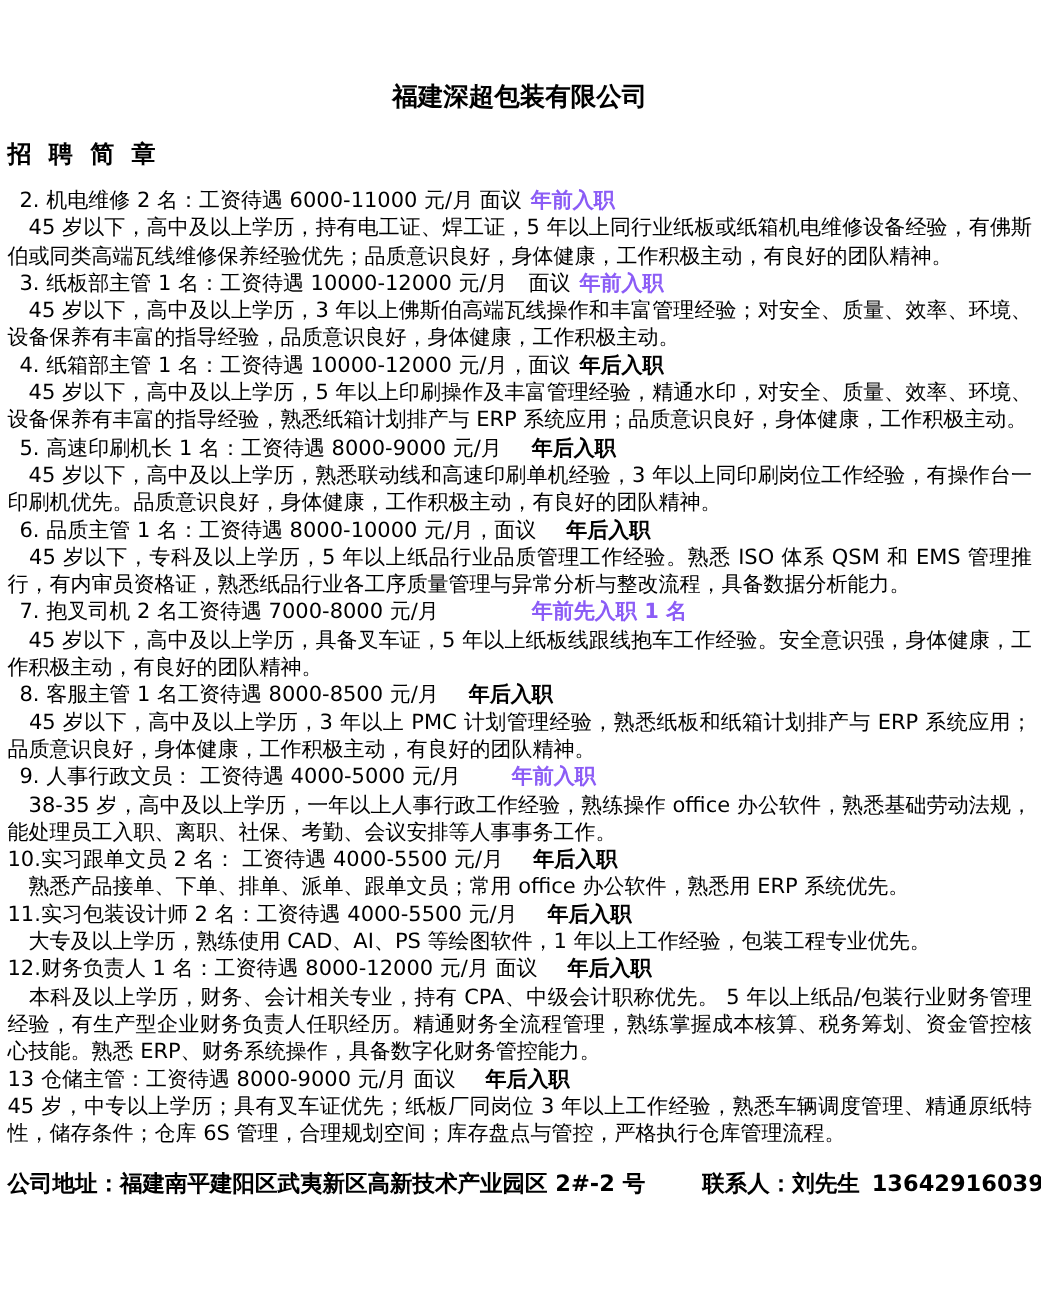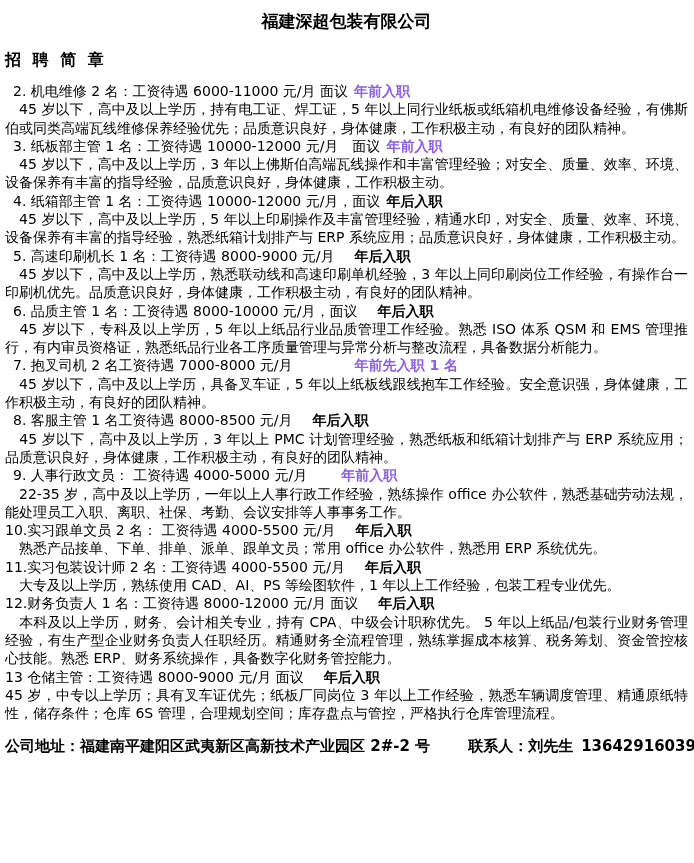--- a/index.html
+++ b/index.html
@@ -1,25 +1,26 @@
 <!DOCTYPE html>
 <html><head>
 <meta charset="utf-8">
 <style>
   html, body { margin: 0; padding: 0; background: #ffffff; }
   .page {
     position: relative;
     width: 694px;
     height: 788px;
     box-sizing: border-box;
-    padding: 8px 6px 0 5px;
+    padding: 20px 6px 0 5px;
     background: #ffffff;
     color: #000000;
     font-family: "DejaVu Sans", "Liberation Sans", sans-serif;
     overflow: hidden;
+    margin-top: 31px;
   }
   .company {
     margin: 2px 0 0 0;
     text-align: center;
     font-size: 17px;
     font-weight: 700;
   }
   .doc-title {
     margin: 17px 0 11px 0;
     font-size: 16px;
@@ -86,21 +87,21 @@
         <p class="job-desc">　45 岁以下，高中及以上学历，具备叉车证，5 年以上纸板线跟线抱车工作经验。安全意识强，身体健康，工作积极主动，有良好的团队精神。</p>
       </div>
 
       <div class="job">
         <p class="job-header indent-num"><span>8. </span><span>客服主管 1 名工资待遇 8000-8500 元/月　</span><span class="join">年后入职</span></p>
         <p class="job-desc">　45 岁以下，高中及以上学历，3 年以上 PMC 计划管理经验，熟悉纸板和纸箱计划排产与 ERP 系统应用；品质意识良好，身体健康，工作积极主动，有良好的团队精神。</p>
       </div>
 
       <div class="job">
         <p class="job-header indent-num"><span>9. </span><span>人事行政文员： 工资待遇 4000-5000 元/月　　</span><span class="join red">年前入职</span></p>
-        <p class="job-desc">　22-35 岁，高中及以上学历，一年以上人事行政工作经验，熟练操作 office 办公软件，熟悉基础劳动法规，能处理员工入职、离职、社保、考勤、会议安排等人事事务工作。</p>
+        <p class="job-desc">　38-35 岁，高中及以上学历，一年以上人事行政工作经验，熟练操作 office 办公软件，熟悉基础劳动法规，能处理员工入职、离职、社保、考勤、会议安排等人事事务工作。</p>
       </div>
 
       <div class="job">
         <p class="job-header"><span>10.</span><span>实习跟单文员 2 名： 工资待遇 4000-5500 元/月　</span><span class="join">年后入职</span></p>
         <p class="job-desc">　熟悉产品接单、下单、排单、派单、跟单文员；常用 office 办公软件，熟悉用 ERP 系统优先。</p>
       </div>
 
       <div class="job">
         <p class="job-header"><span>11.</span><span>实习包装设计师 2 名：工资待遇 4000-5500 元/月　</span><span class="join">年后入职</span></p>
         <p class="job-desc">　大专及以上学历，熟练使用 CAD、AI、PS 等绘图软件，1 年以上工作经验，包装工程专业优先。</p>

